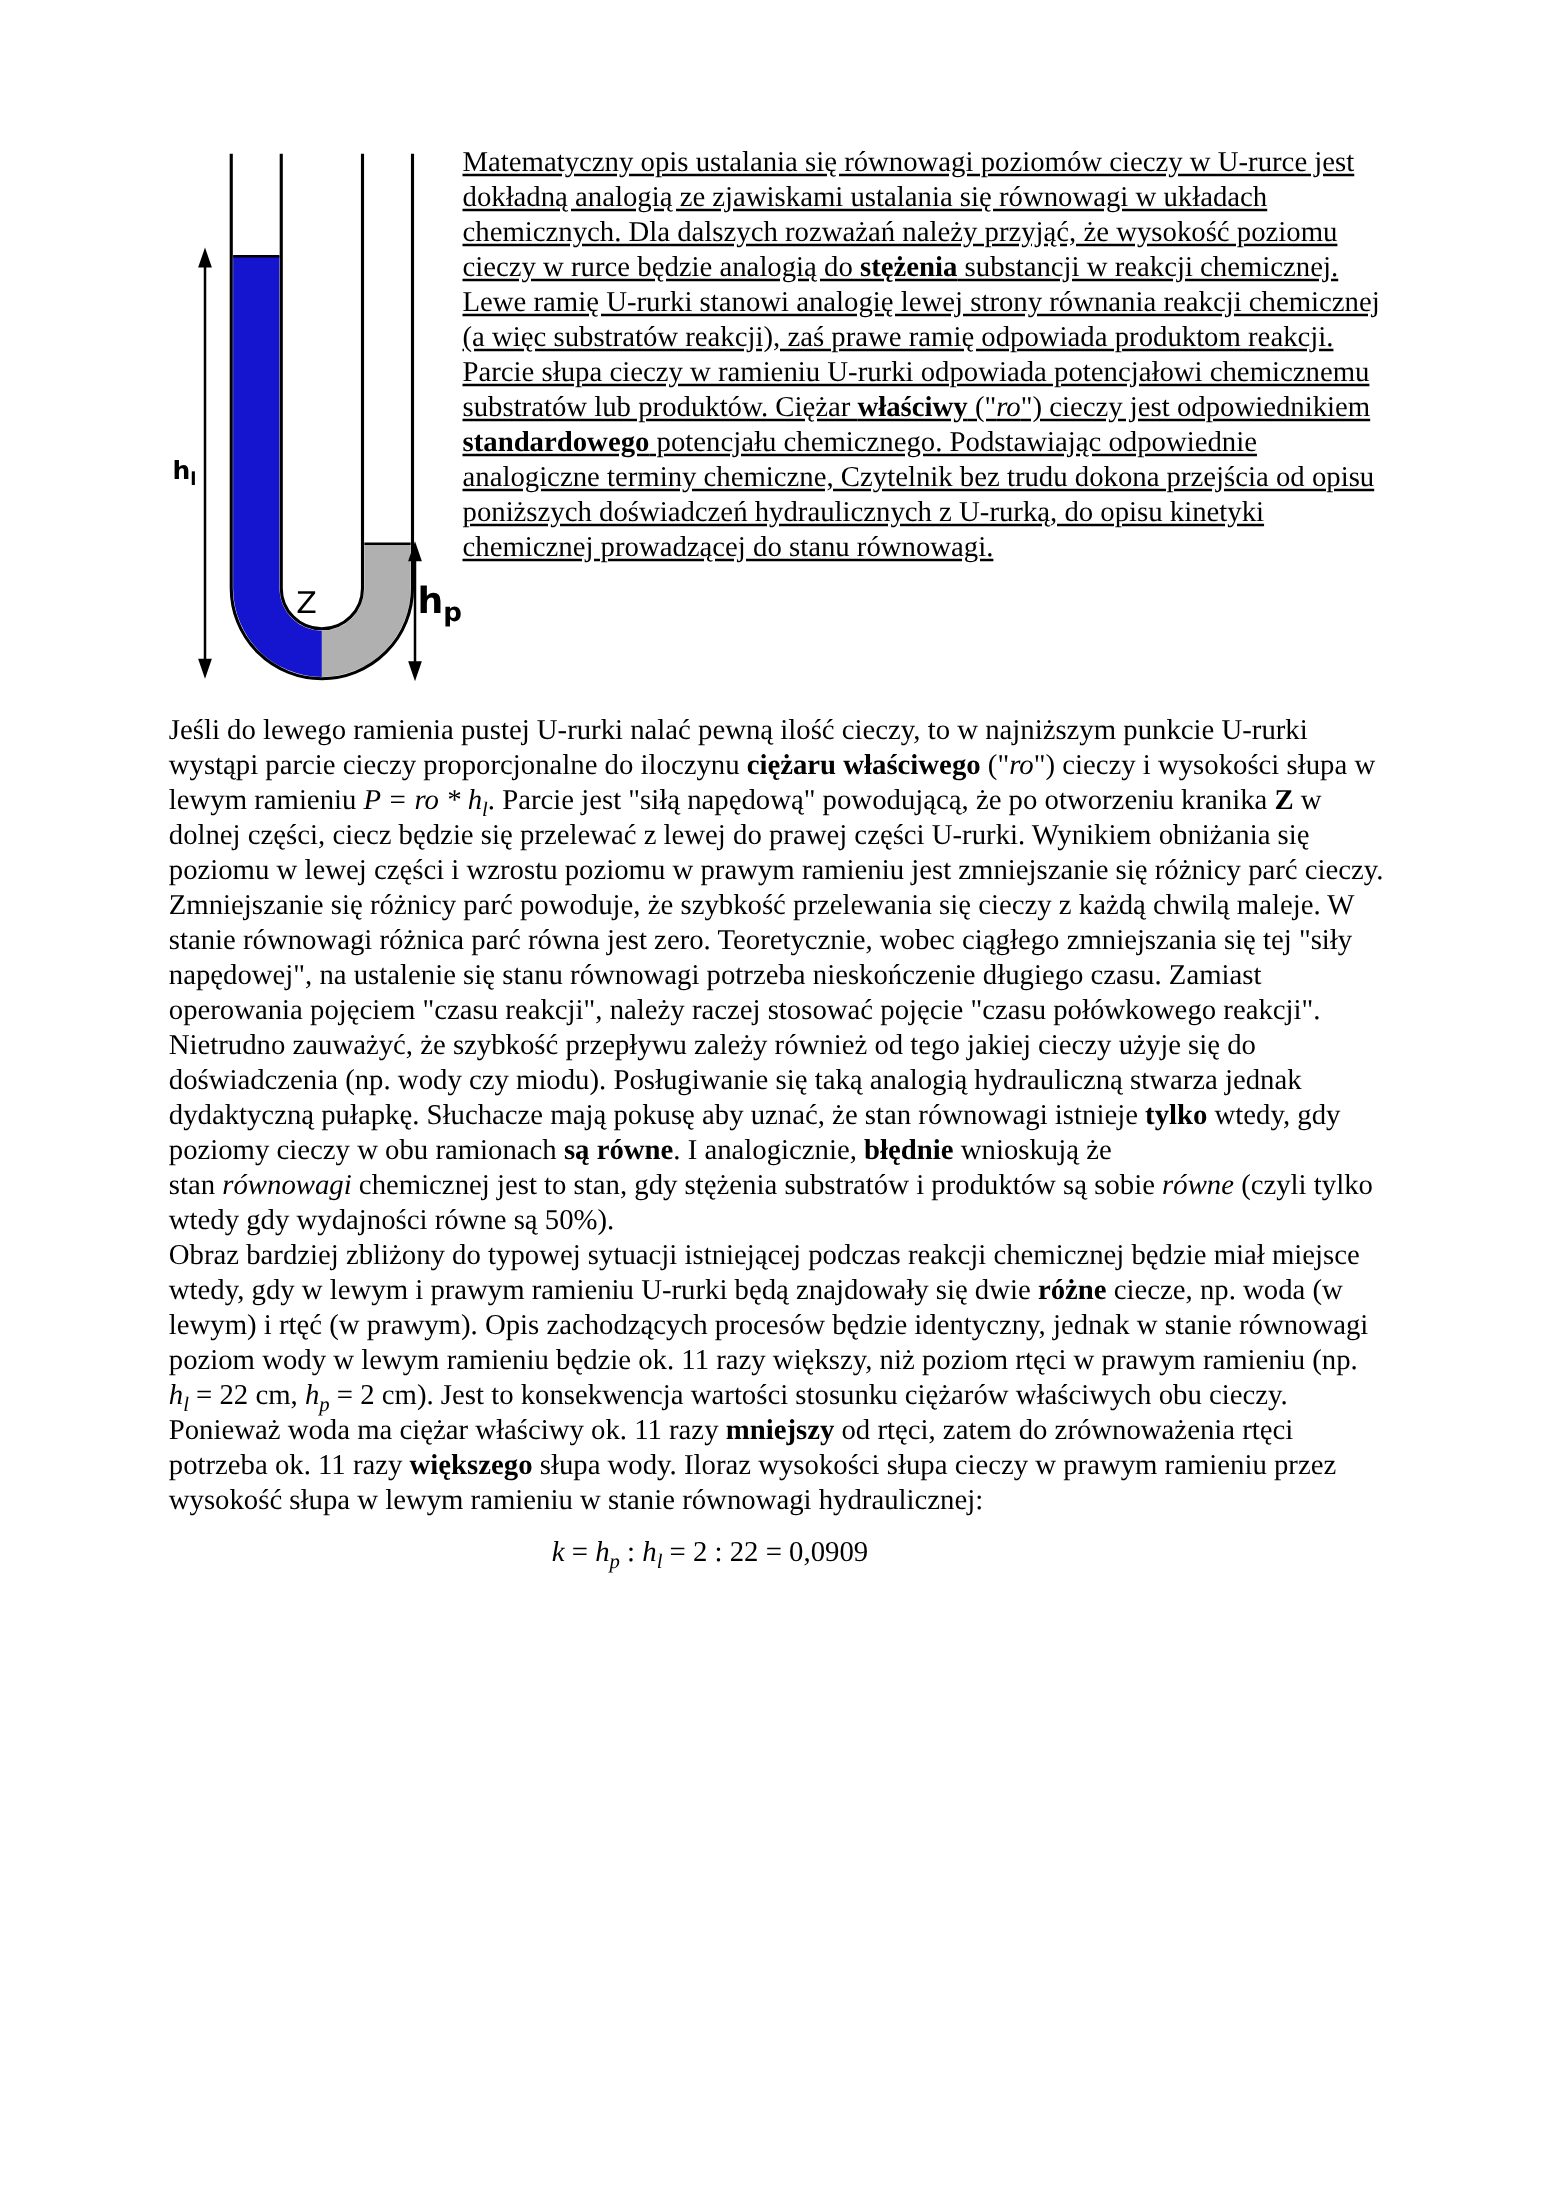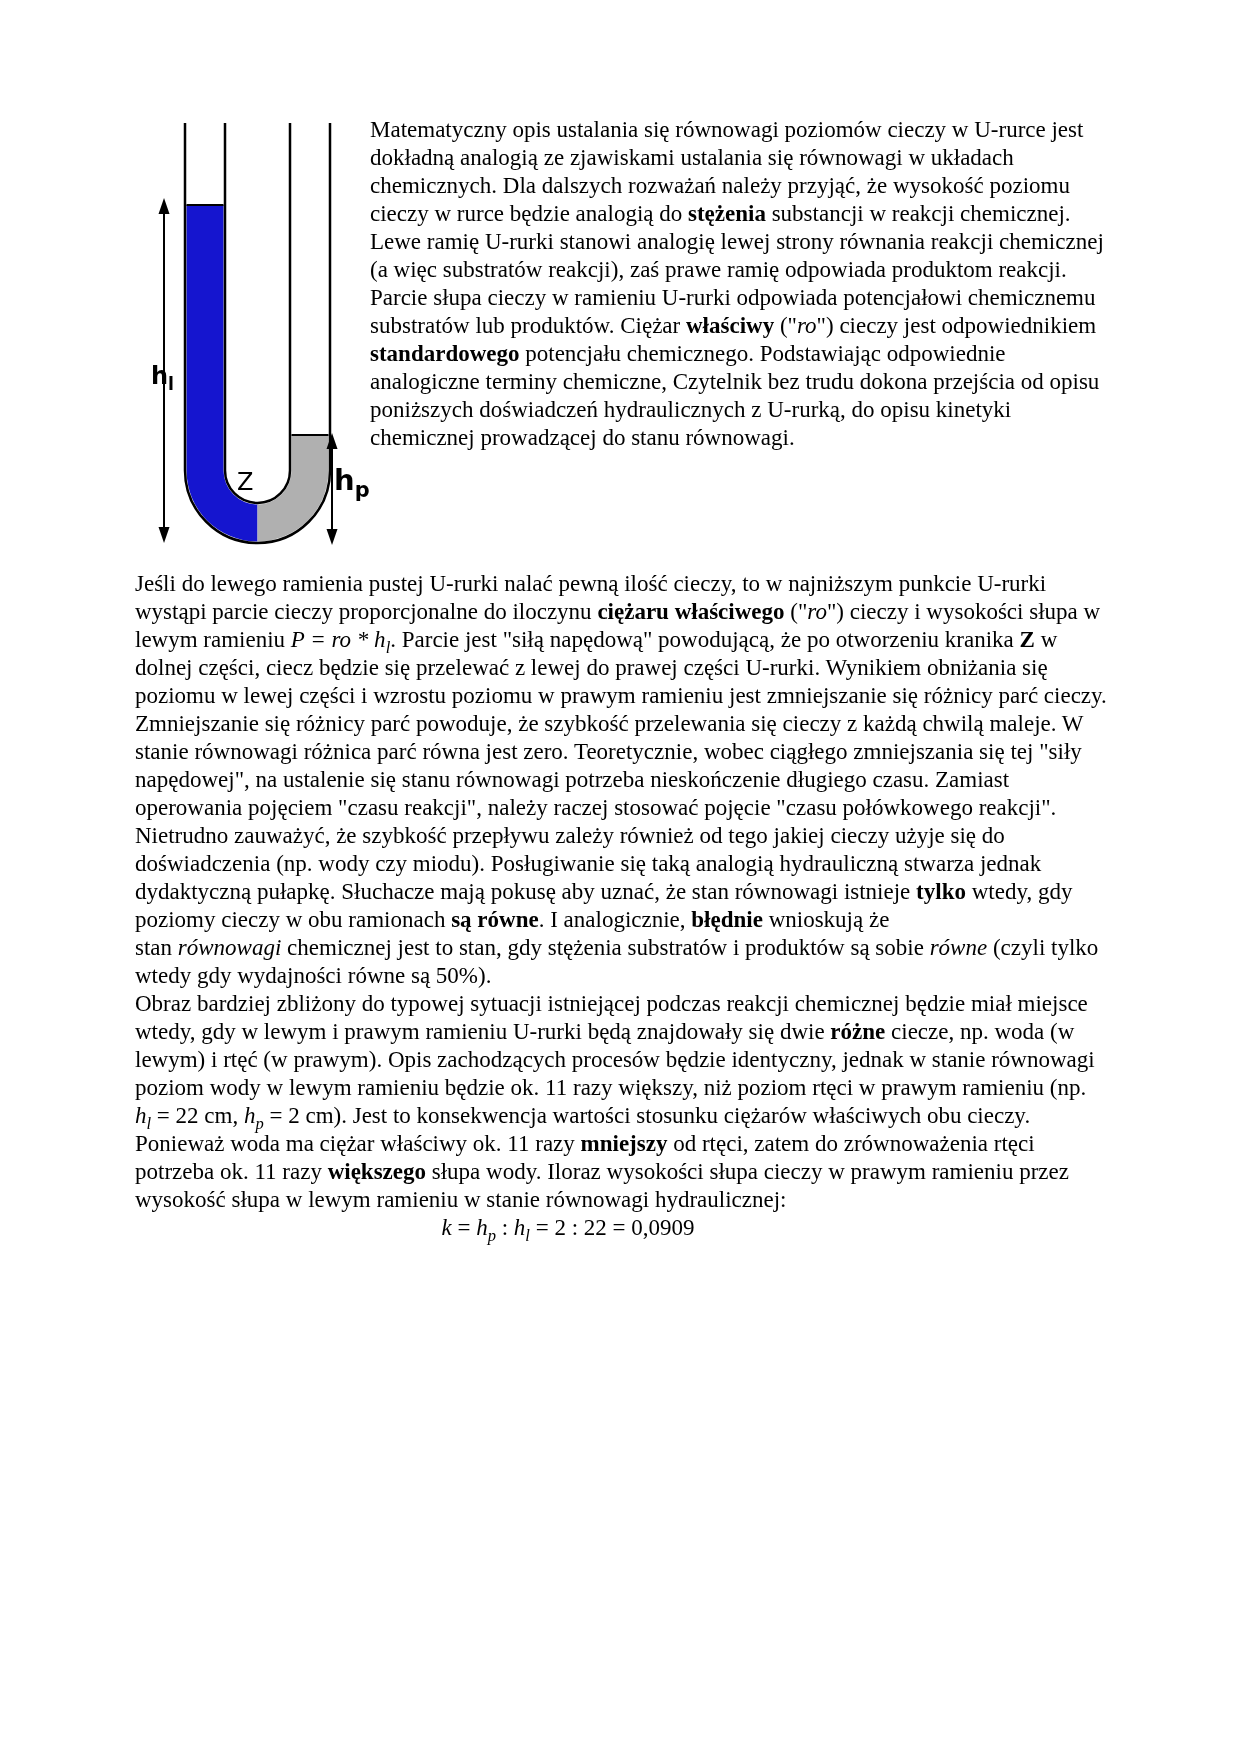--- a/index.html
+++ b/index.html
@@ -8,29 +8,29 @@
     width:1240px; height:1754px;
     font-family:"Liberation Serif", serif;
     font-size:23px; line-height:28px; color:#000;
   }
   .page { width:1240px; height:1754px; padding:116px 133px 0 135px; overflow:hidden; }
   .top-row { display:flex; align-items:flex-start; }
   .figure { position:relative; flex:0 0 235px; width:235px; height:452px; margin-top:2px; }
   .figure svg { position:absolute; left:0; top:0; }
   .fig-label { position:absolute; font-family:"DejaVu Sans", sans-serif; font-weight:bold; color:#000; }
   .fig-label sub { font-size:72%; line-height:0; }
-  .lbl-hl { left:16px;  top:244px; font-size:24px; }
+  .lbl-hl { left:3px;  top:244px; font-size:20px; }
   .lbl-hp { left:199px; top:348px; font-size:29px; }
   .lbl-z  { left:102px; top:350px; font-size:24px; font-weight:normal; }
-  .intro { flex:1; }
+  .intro { flex:1;text-decoration:underline; }
   p { margin:0; }
   .b { font-weight:bold; }
   .i { font-style:italic; }
   sub { font-size:72%; line-height:0; }
-  .formula { text-align:center; padding-right:106px; margin-top:0; }
+  .formula { text-align:center; padding-right:106px; margin-top:14px; }
 </style>
 </head>
 <body>
 
 <div class="page">
 
   <div class="top-row">
 
     <figure class="figure">
       <svg width="235" height="452" viewBox="0 0 235 452">

